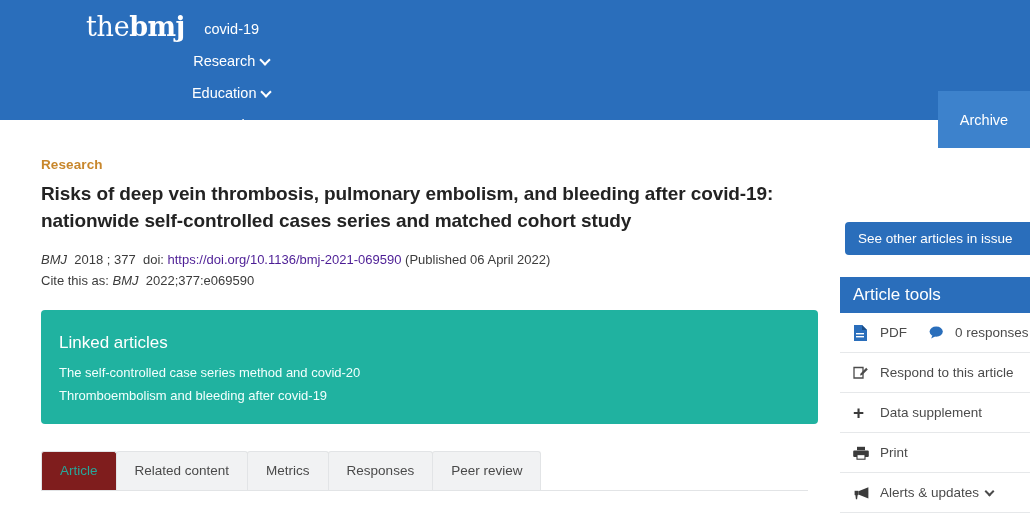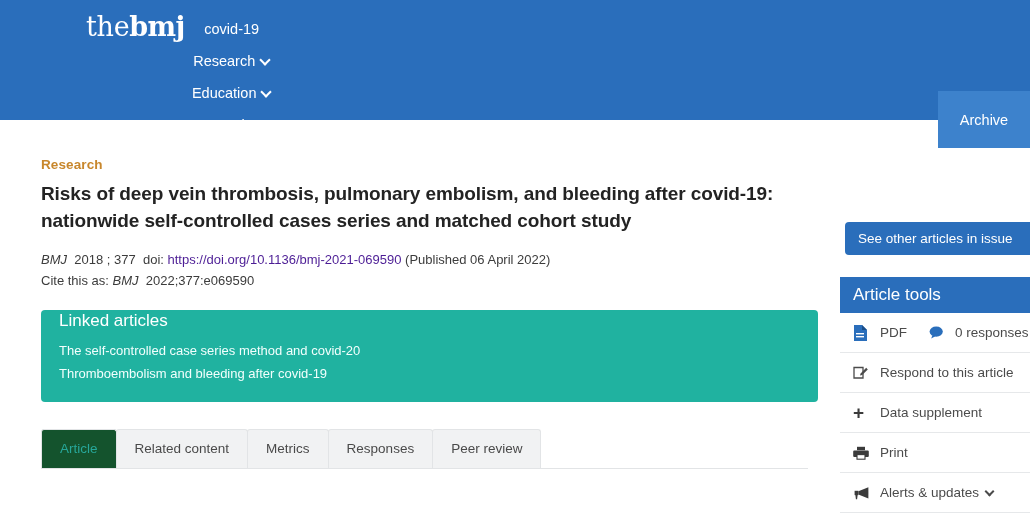--- a/index.html
+++ b/index.html
@@ -136,21 +136,21 @@
   .cite-block a {
     color: #4c1d95;
     text-decoration: none;
   }
 
   .linked-box {
     margin-top: 19px;
     width: 777px;
     background: #20b2a0;
     border-radius: 4px;
-    padding: 0 0 17px 18px;
+    padding: 22px 0 17px 18px;
     box-sizing: border-box;
   }
   .linked-title {
     color: #ffffff;
     font-size: 17px;
     line-height: 22px;
     margin-bottom: 7px;
   }
   .linked-item {
     color: #f2fffd;
@@ -174,21 +174,21 @@
     background: #f1f2f3;
     border: 1px solid #e2e4e6;
     border-bottom: none;
     border-radius: 3px 3px 0 0;
     margin-right: -1px;
     color: #4a4a4a;
     cursor: pointer;
     line-height: 17px;
   }
   .tab.active {
-    background: #14532d;
+    background: #7f1d1d;
     color: #27a79a;
     border-color: #e2e4e6;
     position: relative;
     z-index: 2;
   }
 
   
   .sidebar {
     position: absolute;
     left: 840px;

